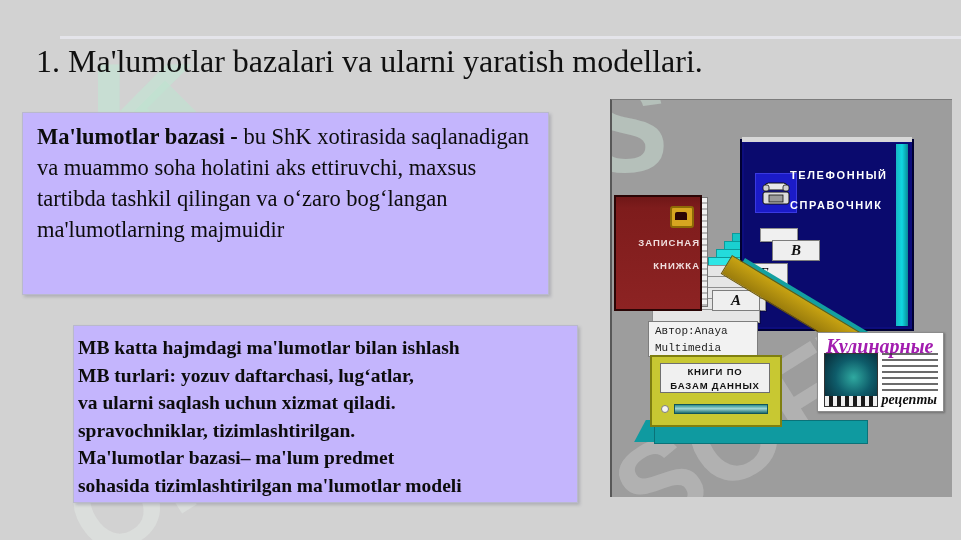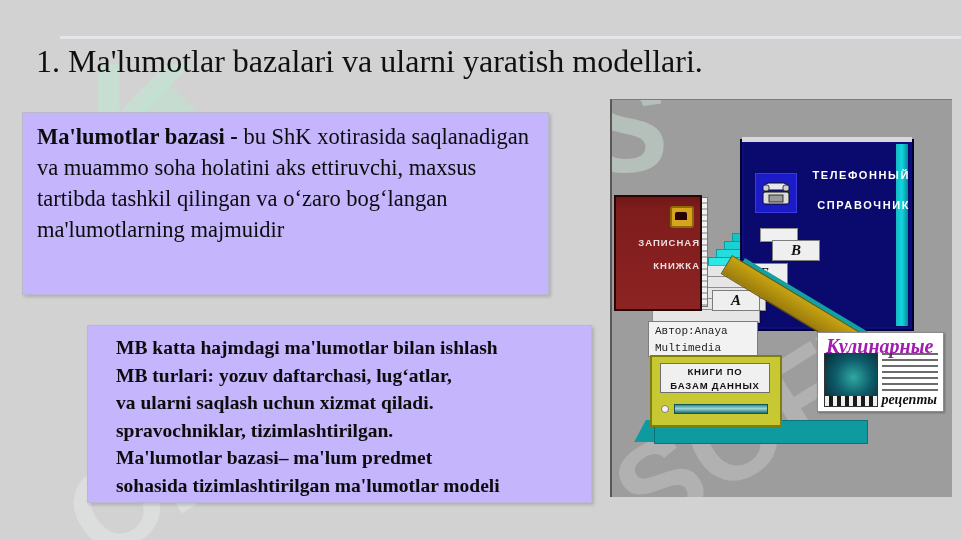--- a/index.html
+++ b/index.html
@@ -129,23 +129,23 @@
     padding: 8px 12px 6px 14px;
     box-sizing: border-box;
     font-family: "Liberation Serif", serif;
     font-size: 22.5px;
     line-height: 31px;
     color: #0c0c0c;
   }
   #textbox-definition b { font-weight: bold; }
 
   #textbox-details {
-    left: 87px; top: 325px;
+    left: 73px; top: 325px;
     width: 505px; height: 178px;
-    padding: 8px 8px 6px 28px;
+    padding: 8px 8px 6px 4px;
     box-sizing: border-box;
     font-family: "Liberation Serif", serif;
     font-weight: bold;
     font-size: 19.5px;
     line-height: 27.5px;
     color: #0c0c0c;
   }
 
   
   #illustration {
@@ -202,21 +202,21 @@
   }
   .pd-title1, .pd-title2 {
     position: absolute;
     left: 48px;
     width: 120px;
     font-family: "Liberation Sans", sans-serif;
     font-weight: bold;
     font-size: 11px;
     letter-spacing: 1.6px;
     color: #ffffff;
-    text-align: right;
+    text-align: left;
   }
   .pd-title1 { top: 28px; }
   .pd-title2 { top: 58px; }
   .pd-phone-box {
     position: absolute;
     left: 13px; top: 32px;
     width: 40px; height: 38px;
     background: #1b1bc8;
     border: 1px solid #3a3ae0;
   }

